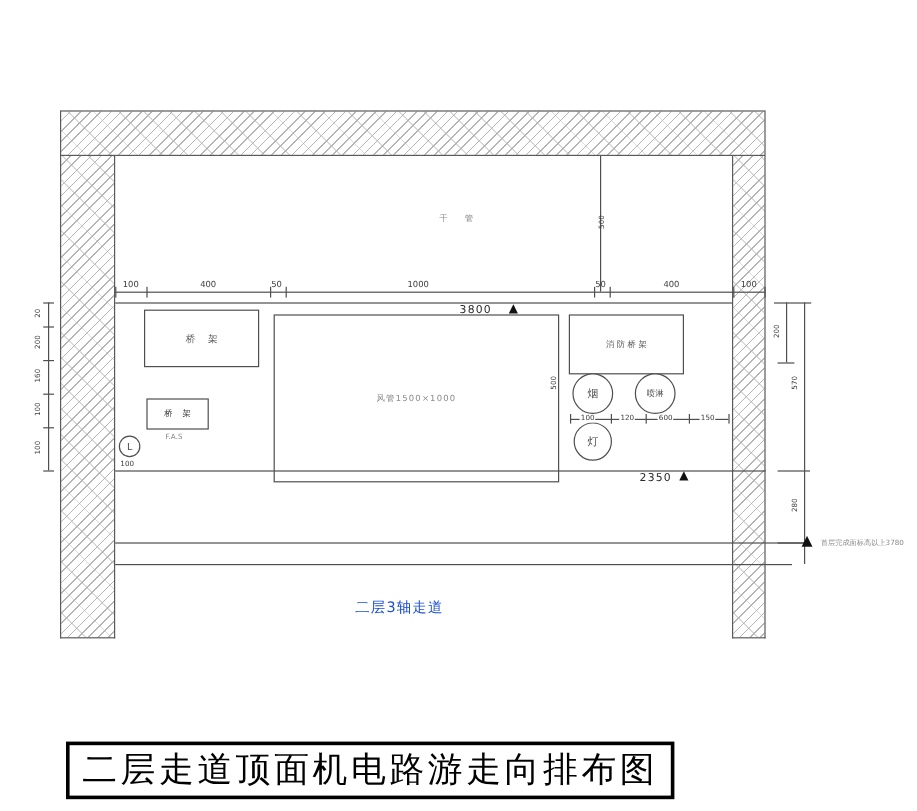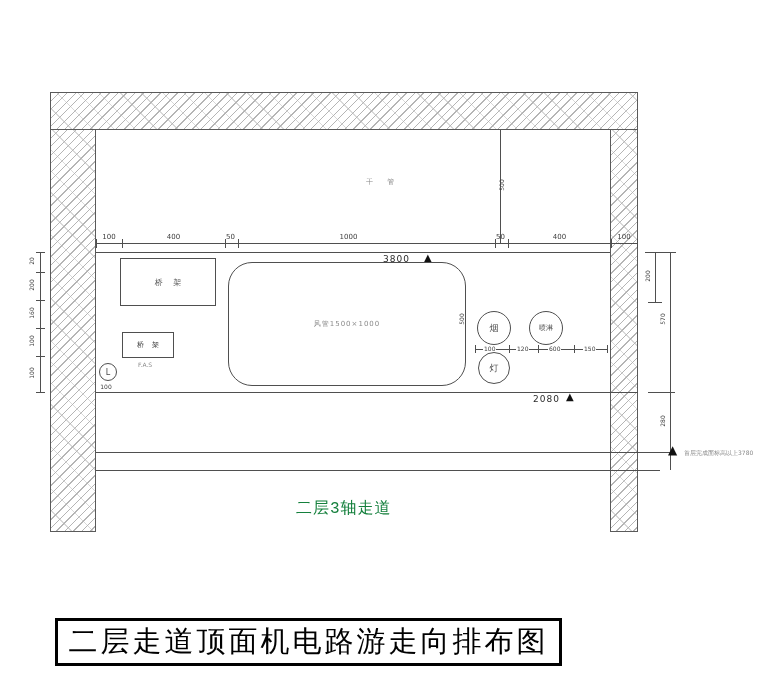--- a/index.html
+++ b/index.html
@@ -62,25 +62,28 @@
   <div class="abs dim" style="left:611px;top:234px;width:26px;text-align:center;">100</div>
 
   <div class="abs hline" style="left:96px;top:252px;width:514px;"></div>
   <div class="abs lvl" style="left:383px;top:254px;">3800</div>
   <div class="abs tri" style="left:424px;top:253px;">▲</div>
 
   <div class="abs rect cjk8" style="left:120px;top:258px;width:96px;height:48px;">
     <span>桥 架</span>
   </div>
 
-  <div class="abs rect" style="left:228px;top:262px;width:238px;height:124px;border-radius:24px;">
+  <div class="abs rect" style="left:228px;top:262px;width:238px;height:140px;">
     <span class="dim faint" style="letter-spacing:1px;">风管1500×1000</span>
   </div>
   <div class="abs dim6 rot" style="left:452px;top:316px;width:20px;text-align:center;">500</div>
 
+  <div class="abs rect cjk7" style="left:474px;top:262px;width:96px;height:50px;">
+    <span>消防桥架</span>
+  </div>
 
   <div class="abs rect" style="left:122px;top:332px;width:52px;height:26px;">
     <span class="dim" style="letter-spacing:3px;padding-left:3px;">桥 架</span>
   </div>
   <div class="abs dim6 faint" style="left:138px;top:362px;">F.A.S</div>
 
   <div class="abs circle" style="left:99px;top:363px;width:18px;height:18px;font-size:8px;">
     <span>L</span>
   </div>
   <div class="abs dim6" style="left:94px;top:384px;width:24px;text-align:center;">100</div>
@@ -100,21 +103,21 @@
   <div class="abs tick" style="left:509px;top:345px;width:1px;height:8px;"></div>
   <div class="abs tick" style="left:538px;top:345px;width:1px;height:8px;"></div>
   <div class="abs tick" style="left:574px;top:345px;width:1px;height:8px;"></div>
   <div class="abs tick" style="left:607px;top:345px;width:1px;height:8px;"></div>
   <div class="abs dim6 onln" style="left:483px;top:346px;">100</div>
   <div class="abs dim6 onln" style="left:516px;top:346px;">120</div>
   <div class="abs dim6 onln" style="left:548px;top:346px;">600</div>
   <div class="abs dim6 onln" style="left:583px;top:346px;">150</div>
 
   <div class="abs hline" style="left:96px;top:392px;width:542px;"></div>
-  <div class="abs lvl" style="left:533px;top:394px;">2080</div>
+  <div class="abs lvl" style="left:533px;top:394px;">2350</div>
   <div class="abs tri" style="left:566px;top:392px;">▲</div>
 
   <div class="abs vline" style="left:40px;top:252px;height:140px;"></div>
   <div class="abs tick" style="left:36px;top:252px;width:9px;height:1px;"></div>
   <div class="abs tick" style="left:36px;top:272px;width:9px;height:1px;"></div>
   <div class="abs tick" style="left:36px;top:300px;width:9px;height:1px;"></div>
   <div class="abs tick" style="left:36px;top:328px;width:9px;height:1px;"></div>
   <div class="abs tick" style="left:36px;top:356px;width:9px;height:1px;"></div>
   <div class="abs tick" style="left:36px;top:392px;width:9px;height:1px;"></div>
   <div class="abs dim6 rot" style="left:22px;top:258px;width:20px;text-align:center;">20</div>
@@ -132,19 +135,19 @@
   <div class="abs dim6 rot" style="left:638px;top:273px;width:20px;text-align:center;">200</div>
   <div class="abs dim6 rot" style="left:653px;top:316px;width:20px;text-align:center;">570</div>
   <div class="abs dim6 rot" style="left:653px;top:418px;width:20px;text-align:center;">280</div>
 
   <div class="abs hline" style="left:96px;top:452px;width:576px;"></div>
   <div class="abs hline" style="left:96px;top:470px;width:564px;"></div>
 
   <div class="abs tri" style="left:668px;top:444px;font-size:12px;">▲</div>
   <div class="abs dim6 faint" style="left:684px;top:450px;width:78px;">首层完成面标高以上3780</div>
 
-  <div class="abs" style="left:296px;top:498px;font-size:16px;color:#15803d;letter-spacing:1px;font-family:Liberation Mono, monospace;">二层3轴走道</div>
+  <div class="abs" style="left:296px;top:498px;font-size:12px;color:#1d4ed8;letter-spacing:1px;">二层3轴走道</div>
 
   <div id="titlebox" class="abs" style="left:55px;top:618px;width:501px;height:42px;">
     <span>二层走道顶面机电路游走向排布图</span>
   </div>
 
 </div>
 
 </body></html>

